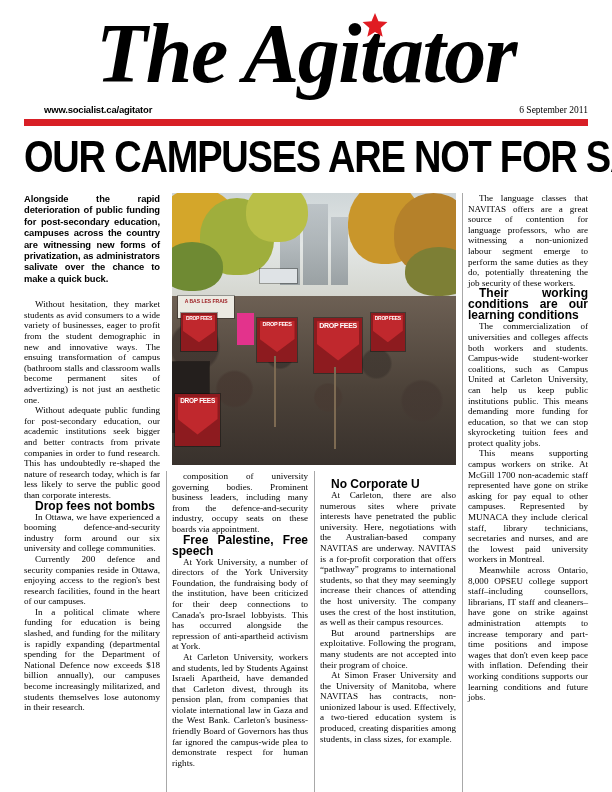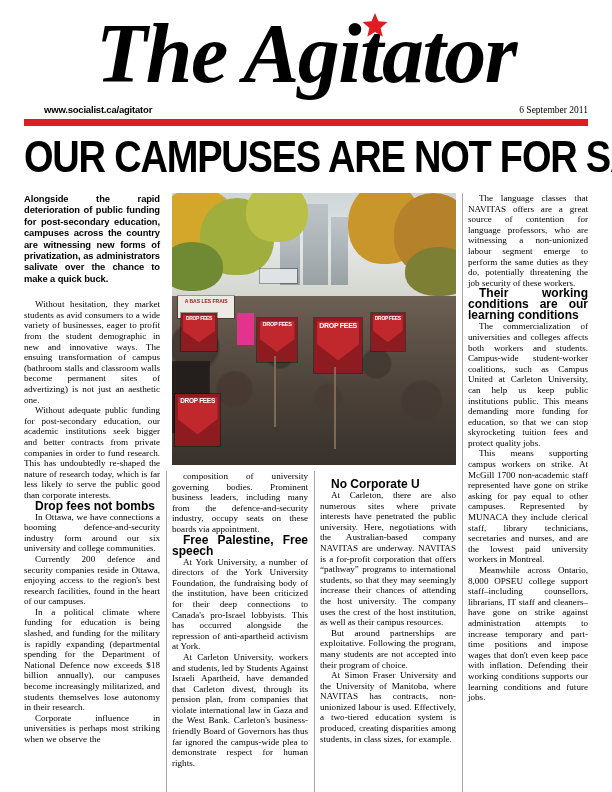--- a/index.html
+++ b/index.html
@@ -295,24 +295,23 @@
       </div>
       <div class="pole" style="left:57%; top:64%; height:30%;"></div>
       <div class="pole" style="left:36%; top:60%; height:26%;"></div>
     </figure>
 
     <div class="col col-1">
       <p class="lede">Alongside the rapid deterioration of public funding for post-secondary education, campuses across the country are witnessing new forms of privatization, as administrators salivate over the chance to make a quick buck.</p>
       <p>Without hesitation, they market students as avid consumers to a wide variety of businesses, eager to profit from the student demographic in new and innovative ways. The ensuing transformation of campus (bathroom stalls and classroom walls become permanent sites of advertizing) is not just an aesthetic one.</p>
       <p>Without adequate public funding for post-secondary education, our academic institutions seek bigger and better contracts from private companies in order to fund research. This has undoubtedly re-shaped the nature of research today, which is far less likely to serve the public good than corporate interests.</p>
       <p class="subhead">Drop fees not bombs</p>
-      <p>In Ottawa, we have connections a booming defence-and-security industry form around our six university and college communities.</p>
+      <p>In Ottawa, we have experienced a booming defence-and-security industry form around our six university and college communities.</p>
       <p>Currently 200 defence and security companies reside in Ottawa, enjoying access to the region's best research facilities, found in the heart of our campuses.</p>
       <p>In a political climate where funding for education is being slashed, and funding for the military is rapidly expanding (departmental spending for the Department of National Defence now exceeds $18 billion annually), our campuses become increasingly militarized, and students themselves lose autonomy in their research.</p>
-      <p>Corporate influence in universities is perhaps most striking when we observe the</p>
     </div>
 
     <div class="col col-2" style="top:278px;">
       <p class="first">composition of university governing bodies. Prominent business leaders, including many from the defence-and-security industry, occupy seats on these boards via appointment.</p>
       <p class="subhead">Free Palestine, Free speech</p>
       <p>At York University, a number of directors of the York University Foundation, the fundraising body of the institution, have been criticized for their deep connections to Canada's pro-Israel lobbyists. This has occurred alongside the repression of anti-apartheid activism at York.</p>
       <p>At Carleton University, workers and students, led by Students Against Israeli Apartheid, have demanded that Carleton divest, through its pension plan, from companies that violate international law in Gaza and the West Bank. Carleton's business-friendly Board of Governors has thus far ignored the campus-wide plea to demonstrate respect for human rights.</p>
     </div>
 
     <div class="col col-3" style="top:278px;">

